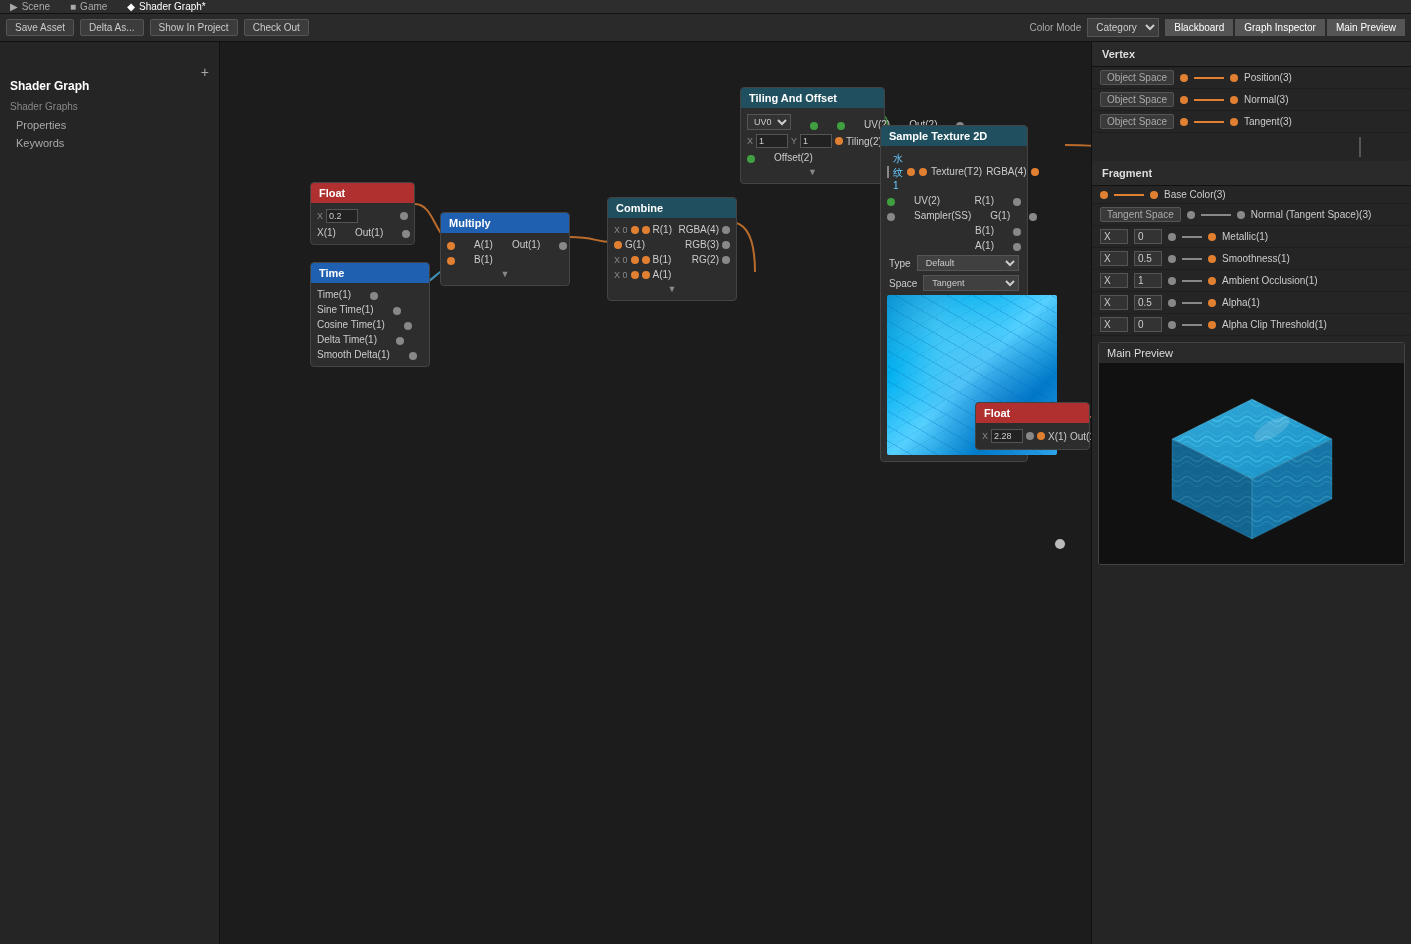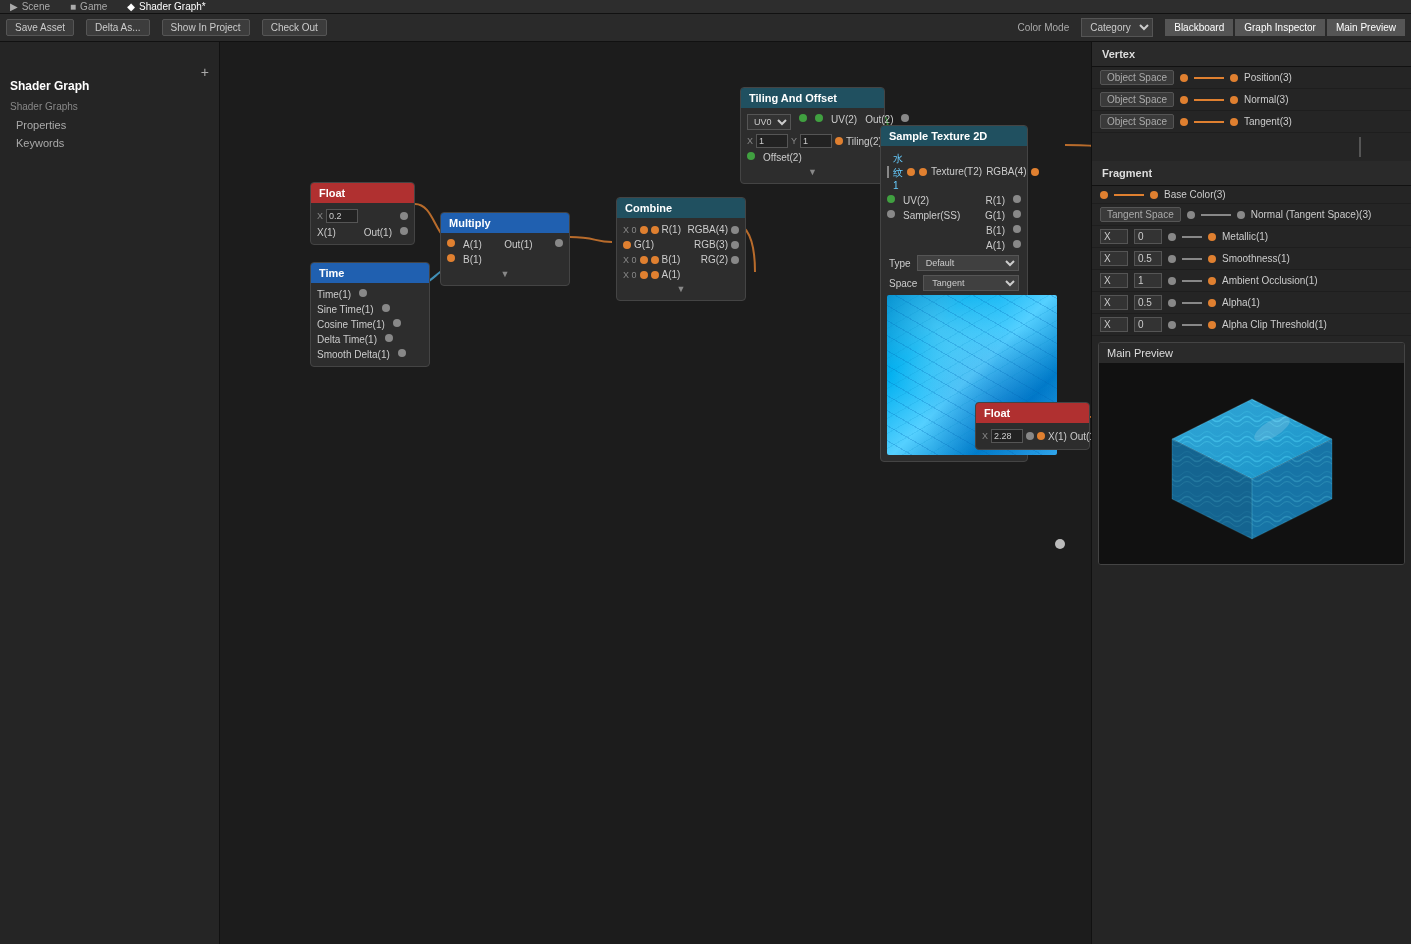--- a/index.html
+++ b/index.html
@@ -34,21 +34,21 @@
     }
     .tab.active { color: #fff; }
 
     
     .toolbar {
       height: 28px;
       background: #2a2a2a;
       display: flex;
       align-items: center;
       padding: 0 6px;
-      gap: 12px;
+      gap: 6px;
       border-bottom: 1px solid #111;
     }
     .toolbar-btn {
       background: #3c3c3c;
       border: 1px solid #555;
       color: #ccc;
       font-size: 10px;
       padding: 2px 8px;
       cursor: pointer;
       border-radius: 2px;
@@ -153,43 +153,43 @@
       font-size: 11px;
       font-weight: bold;
       color: #fff;
     }
     .node-header.red { background: #b03030; }
     .node-header.blue { background: #2060b0; }
     .node-header.teal { background: #205060; }
     .node-body { padding: 4px 0; }
     .node-port {
       display: flex;
-      align-items: flex-start;
+      align-items: flex-end;
       padding: 2px 6px;
-      gap: 8px;
+      gap: 19px;
     }
     .port-dot {
       width: 8px;
       height: 8px;
       border-radius: 50%;
       background: #888;
       flex-shrink: 0;
     }
     .port-dot.orange { background: #e08030; }
     .port-dot.green { background: #40a040; }
     .port-dot.gray { background: #888; }
     .port-dot.right { margin-left: auto; }
     .port-label { font-size: 10px; color: #ccc; }
     .port-label.right { margin-left: auto; }
 
     
     .node-float-1 { left: 90px; top: 140px; width: 105px; }
     .node-time { left: 90px; top: 220px; width: 120px; }
     .node-multiply { left: 220px; top: 170px; width: 130px; }
-    .node-combine { left: 396px; top: 155px; width: 130px; }
+    .node-combine { left: 387px; top: 155px; width: 130px; }
     .node-tiling { left: 520px; top: 45px; width: 145px; }
     .node-texture2d { left: 660px; top: 83px; width: 148px; }
     .node-float-2 { left: 755px; top: 360px; width: 115px; }
 
     
     .connections-svg {
       position: absolute;
       top: 0; left: 0;
       width: 100%;
       height: 100%;

